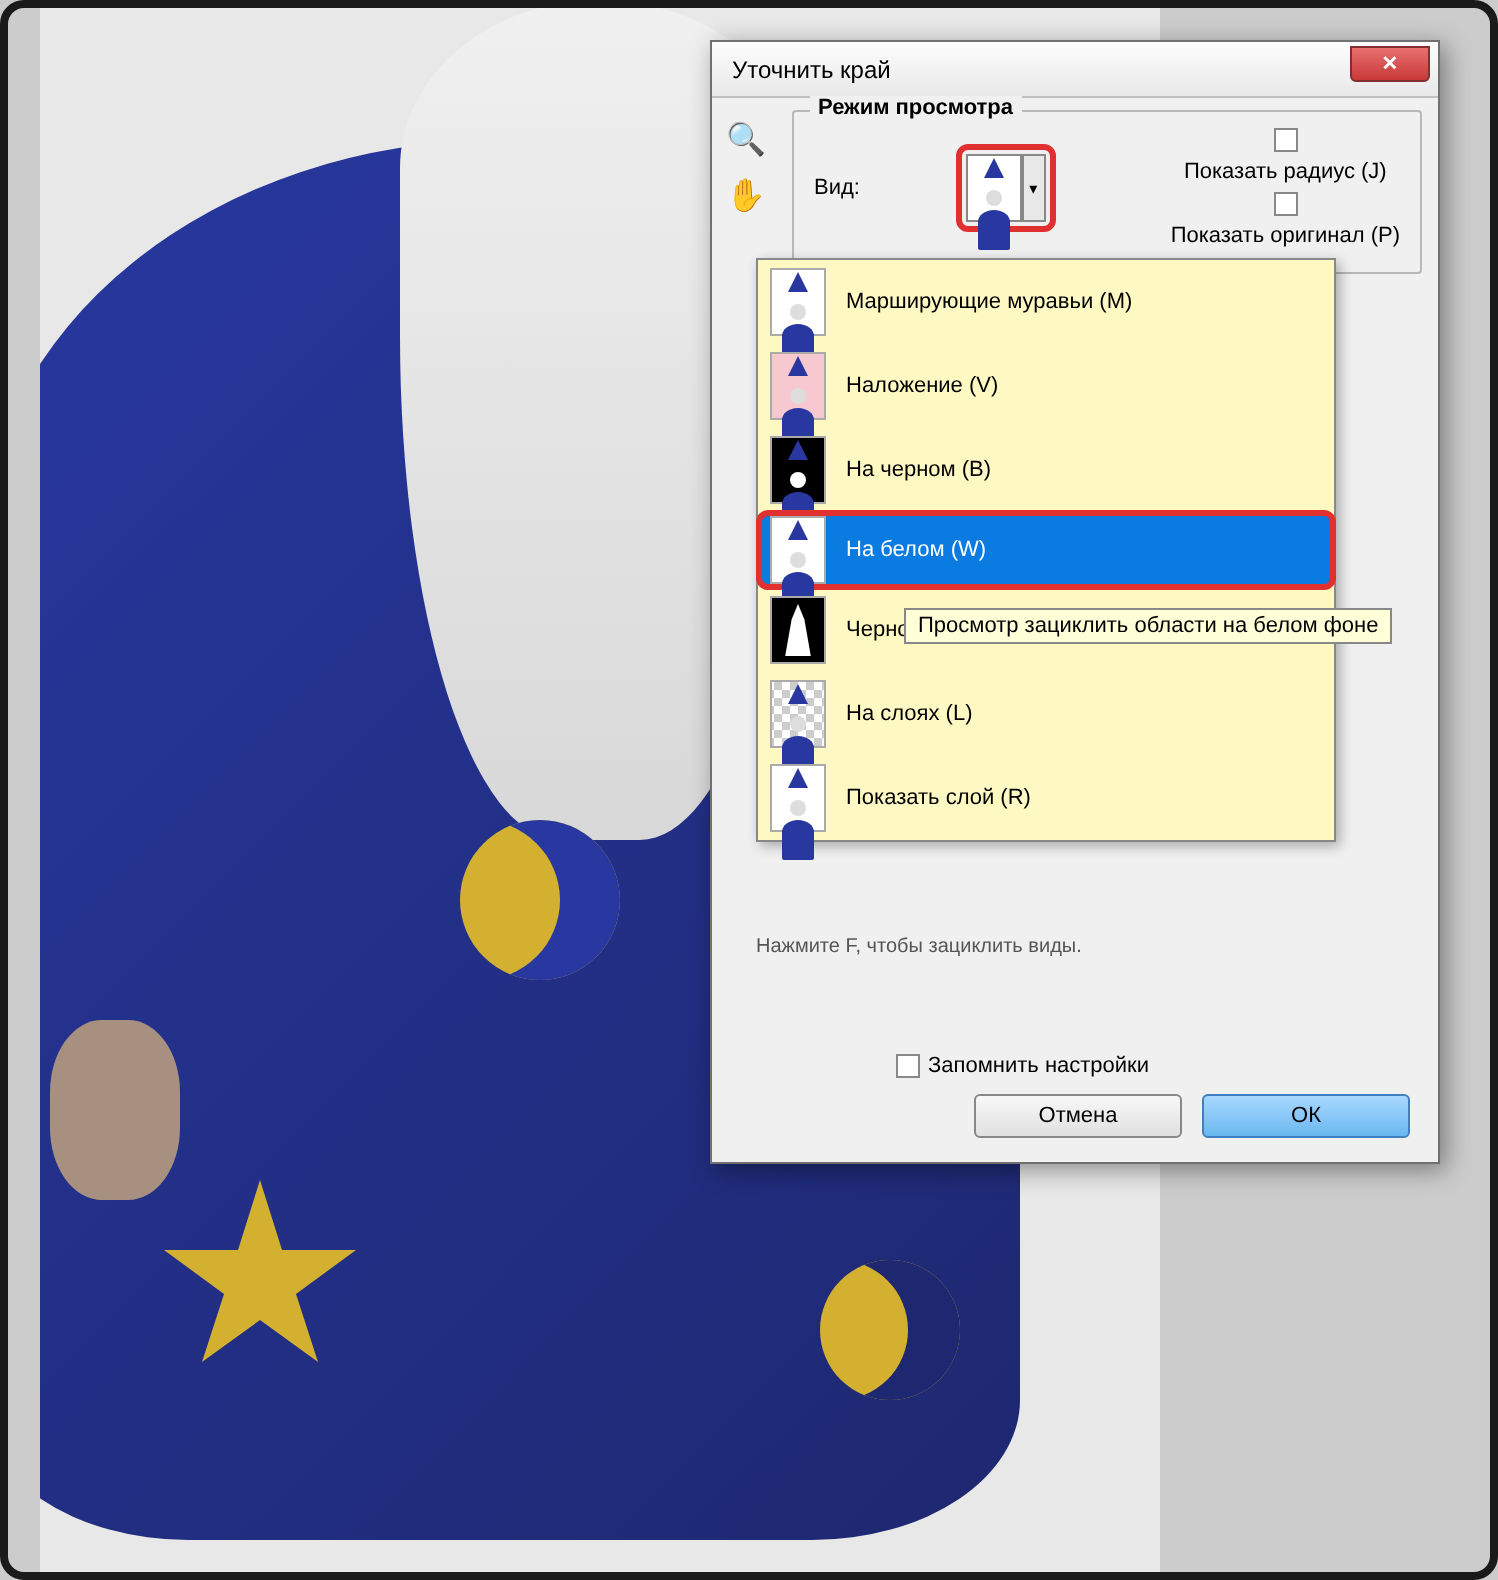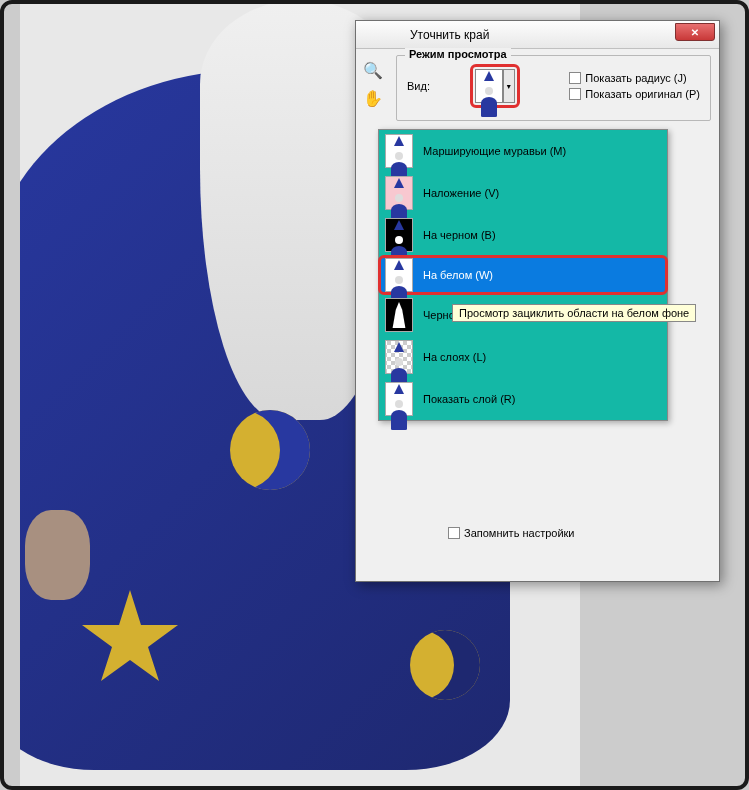--- a/index.html
+++ b/index.html
@@ -41,21 +41,21 @@
       background: #f0f0f0;
       border: 1px solid #707070;
       box-shadow: 3px 3px 12px rgba(0,0,0,0.4);
     }
     .titlebar {
       height: 28px; background: linear-gradient(180deg, #fdfdfd 0%, #e8e8e8 100%);
       border-bottom: 1px solid #c0c0c0;
       display: flex; align-items: center; padding-left: 10px;
       position: relative;
     }
-    .titlebar-text { font-size: 12px; margin-left: 44px; }
+    .titlebar-text { font-size: 12px; }
     .close-btn {
       position: absolute; right: 4px; top: 2px; width: 40px; height: 18px;
       background: linear-gradient(180deg, #e87070 0%, #c83838 100%);
       border: 1px solid #803030; border-radius: 0 0 3px 3px;
       display: flex; align-items: center; justify-content: center;
       color: white; font-size: 10px; font-weight: bold;
     }
     .dialog-body { padding: 10px; position: relative; height: calc(100% - 28px); }
     
     .tool-col { position: absolute; left: 6px; top: 10px; width: 26px; }
@@ -78,26 +78,26 @@
       display: flex; align-items: center; justify-content: center;
     }
     .mini-wizard { width: 16px; height: 26px; }
     .mini-robe { width: 16px; height: 20px; background: #2838a0; border-radius: 50% 50% 10% 10% / 30% 30% 5% 5%; position: relative; top: 6px; }
     .mini-head { width: 8px; height: 8px; background: #ddd; border-radius: 50%; margin: 0 auto; position: relative; top: 4px; }
     .mini-hat { width: 0; height: 0; border-left: 5px solid transparent; border-right: 5px solid transparent; border-bottom: 10px solid #2838a0; margin: 0 auto; position: relative; top: -2px; }
     
     .drop-arrow { width: 12px; height: 34px; border: 1px solid #888; background: #e8e8e8; display: flex; align-items: center; justify-content: center; font-size: 8px; }
     
     .checkboxes { display: flex; flex-direction: column; gap: 4px; margin-left: 10px; }
-    .chk-row { display: flex; align-items: center; gap: 4px; font-size: 11px; }
+    .chk-row { display: flex; align-items: center; gap: 4px; font-size: 11px; flex-direction: column; }
     .chk-box { width: 12px; height: 12px; border: 1px solid #888; background: white; }
     
     .dropdown-list {
       position: absolute; top: 80px; left: 22px; width: 290px;
-      background: #14b8a6; border: 1px solid #888; z-index: 10;
+      background: #fef9c3; border: 1px solid #888; z-index: 10;
       box-shadow: 2px 2px 6px rgba(0,0,0,0.3);
     }
     .dd-item { display: flex; align-items: center; padding: 4px 6px; gap: 10px; font-size: 11px; position: relative; }
     .dd-item.selected { background: #0a7be0; color: white; border: 3px solid #e03030; border-radius: 6px; margin: -1px; padding: 0 4px; }
     .dd-thumb { width: 28px; height: 34px; border: 1px solid #aaa; display: flex; align-items: center; justify-content: center; flex-shrink: 0; }
     .dd-thumb.white { background: white; }
     .dd-thumb.pink { background: #f8c8d0; }
     .dd-thumb.black { background: black; }
     .dd-thumb.bw { background: black; }
     .dd-thumb.checker { background: repeating-conic-gradient(#ccc 0% 25%, white 0% 50%) 50% / 8px 8px; }
@@ -241,24 +241,29 @@
               <div class="mini-robe"></div>
             </div>
         </div>
         <span>Показать слой (R)</span>
       </div>
     </div>
 
     <div class="tooltip">Просмотр зациклить области на белом фоне</div>
 
     <div class="hint-text">
+      <div>Нажмите F, чтобы зациклить виды.</div>
     </div>
 
     <label class="remember-row">
       <span class="chk-box"></span>
       <span>Запомнить настройки</span>
     </label>
 
+    <div class="btn-row">
+      <button class="btn">Отмена</button>
+      <button class="btn primary">ОК</button>
+    </div>
 
   </div>
 </div>
 
 <div class="outer-border"></div>
 
 </body></html>

